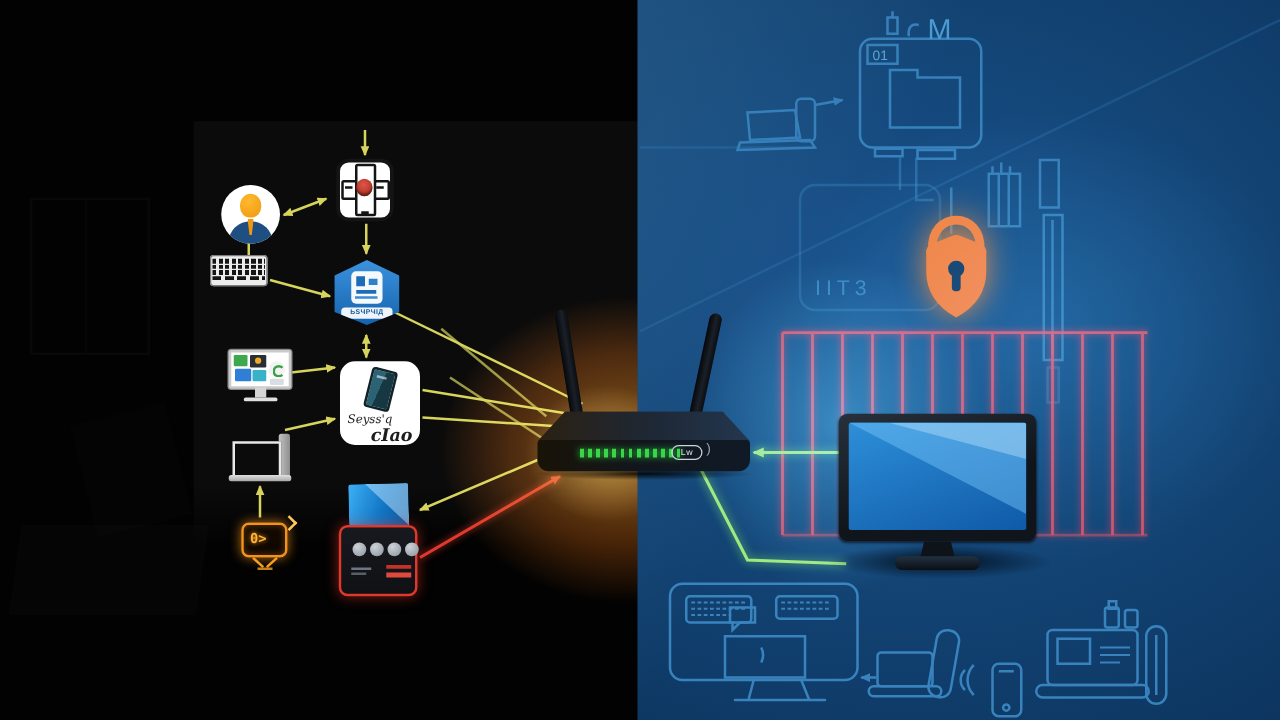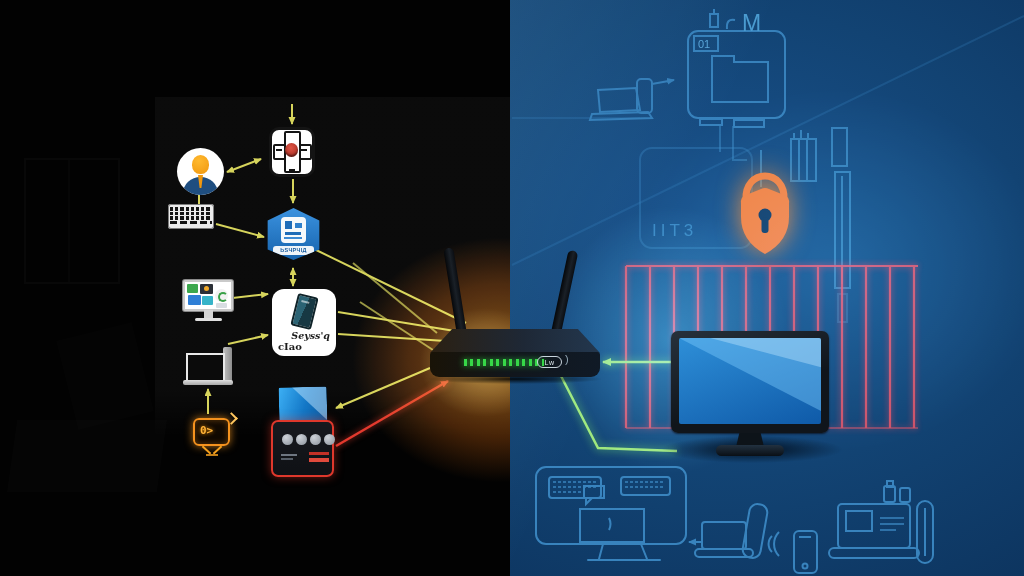--- a/index.html
+++ b/index.html
@@ -63,22 +63,22 @@
   .monapps .b4{left:17px;top:14px;width:11px;height:9px;background:#36b3c8;}
   .monapps .b5{left:30px;top:7px;width:13px;height:13px;border-radius:50%;background:#f2f2f2;}
   .monapps .b5 i{position:absolute;left:2.5px;top:2.5px;width:6px;height:6px;border:2px solid #3aa148;border-right-color:transparent;border-radius:50%;}
   .monapps .b6{left:31px;top:21px;width:11px;height:5px;background:#d8dde2;}
   .monapps .stand{position:absolute;left:19px;top:28px;width:9px;height:8px;background:#d6d6d6;}
   .monapps .base{position:absolute;left:10px;top:36px;width:27px;height:3px;background:#e0e0e0;border-radius:2px;}
   
   .seccard{left:272px;top:289px;width:64px;height:67px;background:#fff;border-radius:12px;}
   .seccard .dev{position:absolute;left:22px;top:6px;width:21px;height:33px;transform:rotate(14deg);background:linear-gradient(100deg,#2b6374 0 45%,#173843 45%);border:2px solid #0f2329;border-radius:3px;box-sizing:border-box;}
   .seccard .dev i{position:absolute;left:3px;top:4px;width:8px;height:2px;background:rgba(255,255,255,.55);}
-  .seccard .c1{position:absolute;left:6px;top:41px;width:52px;height:11px;font-family:"DejaVu Serif",serif;font-style:italic;font-weight:bold;font-size:9.5px;color:#1d1d1d;text-align:right;}
-  .seccard .c2{position:absolute;left:6px;top:52px;width:52px;height:10px;font-family:"DejaVu Serif",serif;font-weight:bold;font-size:10px;color:#1d1d1d;text-align:left;}
+  .seccard .c1{position:absolute;left:6px;top:41px;width:52px;height:11px;font-family:"DejaVu Serif",serif;font-style:italic;font-weight:normal;font-size:9.5px;color:#1d1d1d;text-align:left;}
+  .seccard .c2{position:absolute;left:6px;top:52px;width:52px;height:10px;font-family:"DejaVu Serif",serif;font-style:italic;font-weight:bold;font-size:14px;color:#1d1d1d;text-align:right;}
   
   .laptop{left:186px;top:349px;width:52px;height:38px;}
   .laptop .tower{position:absolute;left:37px;top:-2px;width:9px;height:35px;background:linear-gradient(90deg,#c4c4c4,#8d8d8d);border-radius:2px;}
   .laptop .scr{position:absolute;left:0;top:4px;width:35px;height:27px;border:2px solid #e8e8e8;background:#0b0b0b;}
   .laptop .base{position:absolute;left:-3px;top:31px;width:50px;height:5px;background:linear-gradient(#e0e0e0,#a8a8a8);border-radius:2px;}
   
   .term{left:193px;top:418px;width:37px;height:28px;border:2px solid #f5921e;border-radius:6px;background:rgba(30,15,0,.55);box-shadow:0 0 9px rgba(246,150,30,.75), inset 0 0 6px rgba(246,150,30,.35);box-sizing:border-box;}
   .term .txt{position:absolute;left:5px;top:4px;font-family:"DejaVu Sans Mono",monospace;font-weight:bold;font-size:11px;color:#ffb238;text-shadow:0 0 4px #f90;}
   .term .l1{position:absolute;left:6px;top:29px;width:11px;height:2px;background:#f5a01e;transform:rotate(42deg);}
   .term .l2{position:absolute;left:17px;top:29px;width:11px;height:2px;background:#f5a01e;transform:rotate(-42deg);}

